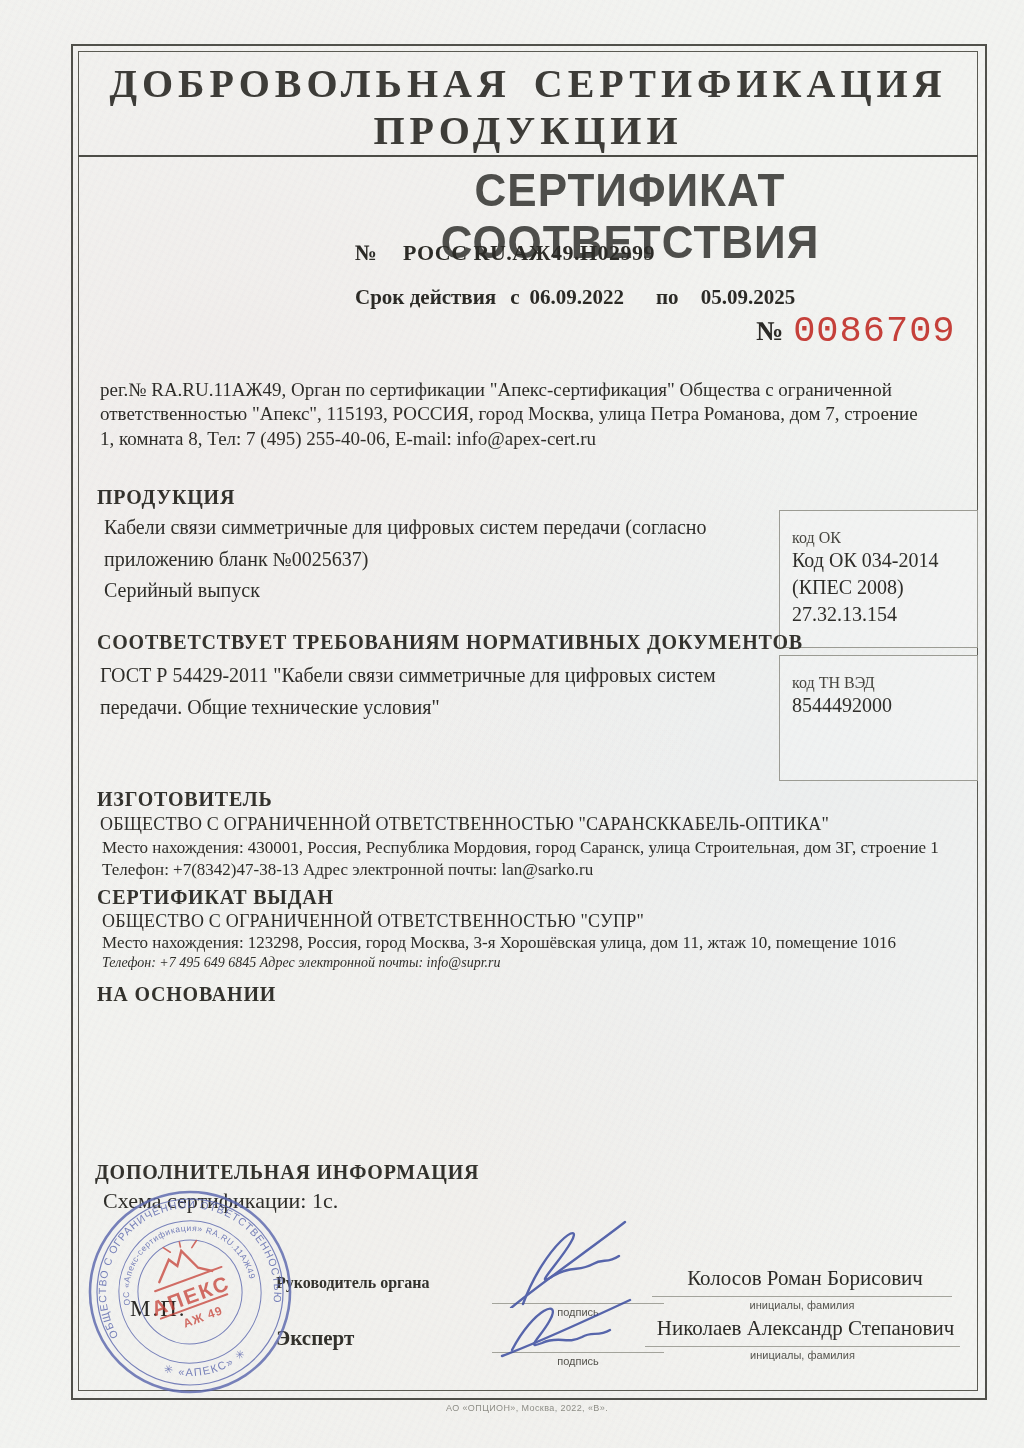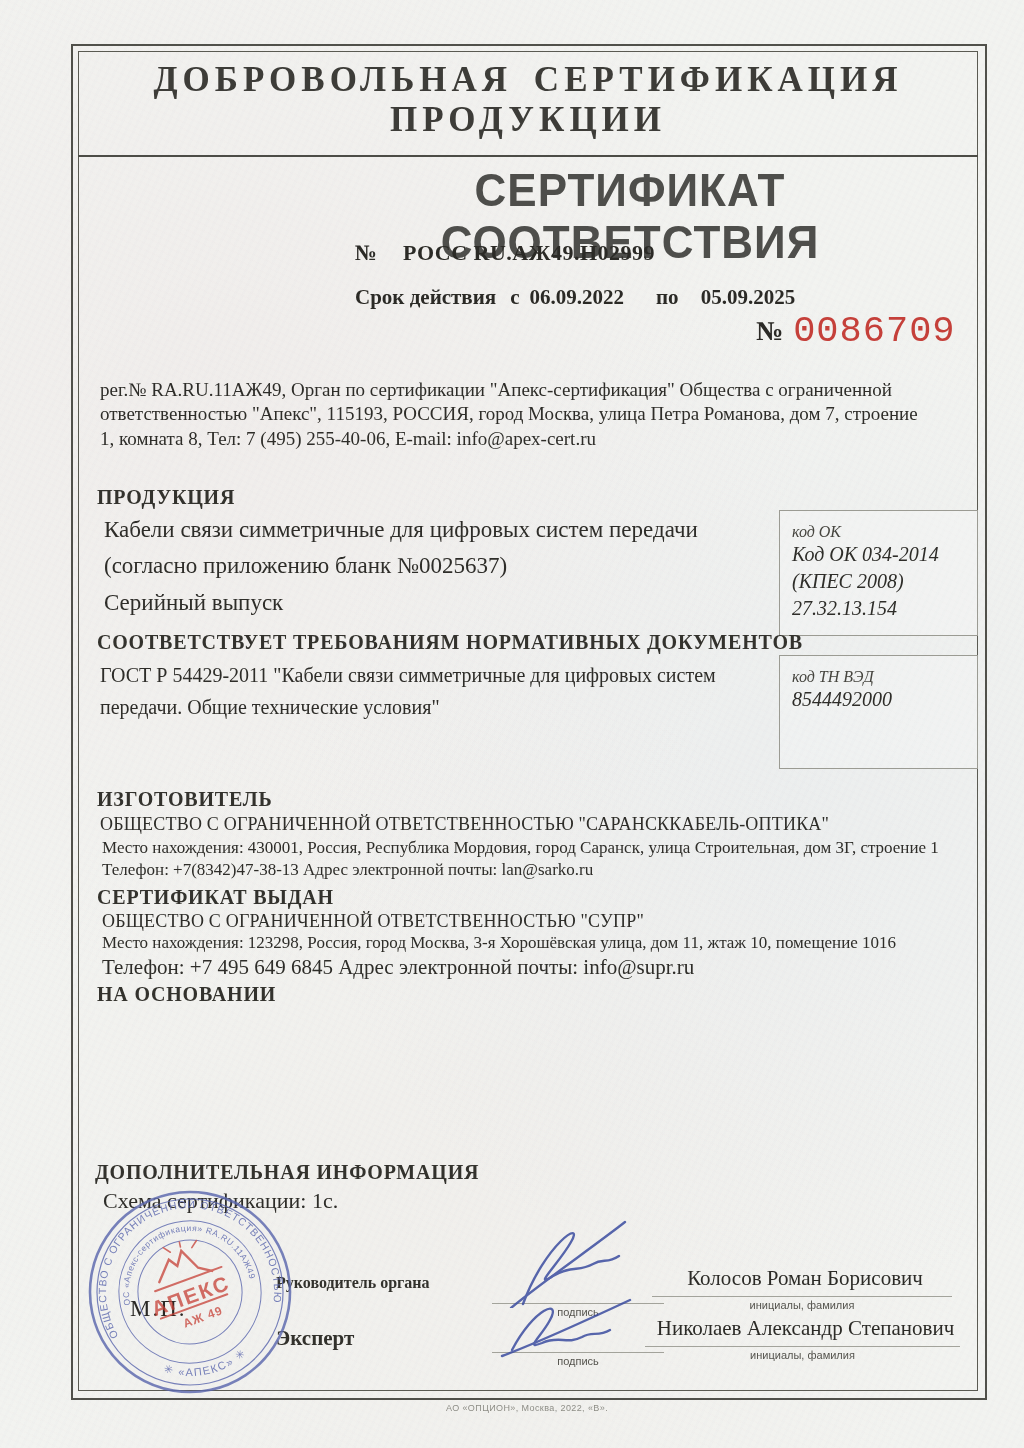--- a/index.html
+++ b/index.html
@@ -17,57 +17,57 @@
     color:#2e2d29;
     overflow:hidden;
   }
   .abs{position:absolute;}
   
   .frame-outer{left:71px;top:44px;width:912px;height:1352px;border:2px solid #50504a;}
   .frame-inner{left:78px;top:51px;width:898px;height:1338px;border:1px solid #5a5a52;}
   .banner-divider{left:78px;top:155px;width:900px;height:2px;background:#4c4c46;}
   
   .banner{left:78px;top:60px;width:900px;text-align:center;
-    font-weight:bold;font-size:35px;letter-spacing:5px;word-spacing:8px;color:#3d3c38;}
+    font-weight:bold;font-size:40px;letter-spacing:5px;word-spacing:8px;color:#3d3c38;}
   .cert-title{left:280px;top:166px;width:700px;text-align:center;
     font-family:"Liberation Sans",sans-serif;font-weight:bold;font-size:44px;
     letter-spacing:1px;color:#4e4e4b;transform:scaleY(1.04);}
   .reg-row{left:355px;top:240px;font-weight:bold;font-size:22px;color:#2b2a26;font-family:Liberation Serif, serif;}
   .reg-row .val{margin-left:26px;letter-spacing:0.5px;}
   .validity-row{left:355px;top:285px;font-weight:bold;font-size:21px;color:#2b2a26;}
   .validity-row .fl{margin-left:14px;}
   .validity-row .fd{margin-left:10px;}
   .validity-row .tl{margin-left:32px;}
   .validity-row .td{margin-left:22px;}
   .blank-no{left:756px;top:310px;display:flex;align-items:flex-start;}
   .blank-no .sym{font-weight:bold;font-size:27px;color:#2b2a26;margin-top:6px;}
   .blank-no .num{font-family:"Liberation Mono","DejaVu Sans Mono",monospace;
     font-size:37px;color:#c5403a;margin-left:10px;letter-spacing:1px;}
   
   .h{font-weight:bold;font-size:20px;letter-spacing:0.8px;color:#33322d;}
   .body-text{font-size:19px;line-height:1.28;color:#2e2d29;}
   .org-h{left:97px;top:352px;}
   .org-b{left:100px;top:378px;width:836px;}
   .prod-h{left:97px;top:486px;}
-  .prod-b{left:104px;top:512px;width:650px;font-size:23px;line-height:1.58;}
+  .prod-b{left:104px;top:512px;width:650px;font-size:20px;line-height:1.58;}
   .conf-h{left:97px;top:631px;}
   .conf-b{left:100px;top:660px;width:655px;font-size:20px;line-height:1.58;}
-  .code-box{border:1px solid #9b9b93;background:rgba(255,255,255,0.18);padding:12px 12px;font-style:italic;}
+  .code-box{border:1px solid #9b9b93;background:rgba(255,255,255,0.18);padding:18px 12px;}
   .code-box .lbl{font-size:16px;color:#46453f;}
   .code-box .ln{font-size:20px;color:#2e2d29;line-height:1.35;}
   .ok-box{left:779px;top:510px;width:173px;height:100px;}
   .tn-box{left:779px;top:655px;width:173px;height:88px;}
   .mf-h{left:97px;top:788px;}
   .mf-name{left:100px;top:813px;width:860px;font-size:18px;letter-spacing:0.2px;}
   .mf-addr{left:102px;top:837px;width:860px;font-size:17px;}
   .mf-cont{left:102px;top:859px;width:860px;font-size:17px;}
   .hold-h{left:97px;top:886px;}
   .hold-name{left:102px;top:910px;width:860px;font-size:18px;letter-spacing:0.2px;}
   .hold-addr{left:102px;top:932px;width:860px;font-size:17px;}
-  .hold-cont{left:102px;top:954px;width:860px;font-size:21px;}
+  .hold-cont{left:102px;top:954px;width:860px;font-size:14px;font-style:italic;}
   .basis-h{left:97px;top:983px;}
   .extra-h{left:95px;top:1161px;}
   .extra-b{left:103px;top:1187px;width:500px;font-size:22px;}
   
   .role1{left:276px;top:1274px;font-weight:bold;font-size:16px;color:#32312c;}
   .role2{left:276px;top:1326px;font-weight:bold;font-size:21px;color:#32312c;}
   .sig-line{height:1px;background:#a3a39b;}
   .sl1{left:492px;top:1303px;width:172px;}
   .sl2{left:492px;top:1352px;width:172px;}
   .nl1{left:652px;top:1296px;width:300px;}

